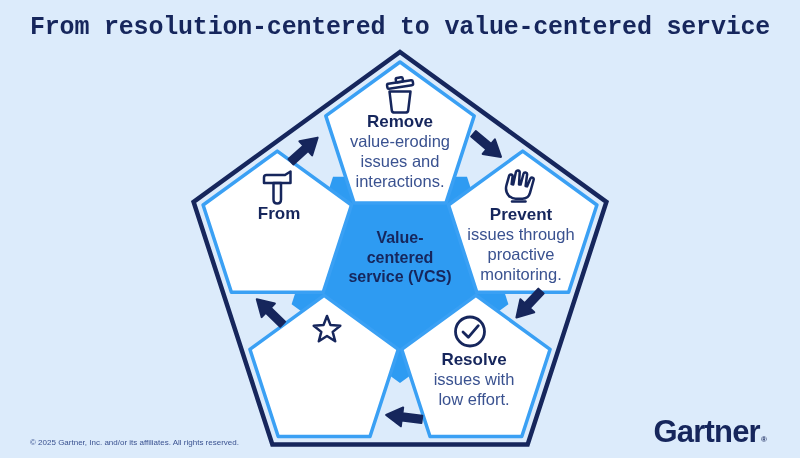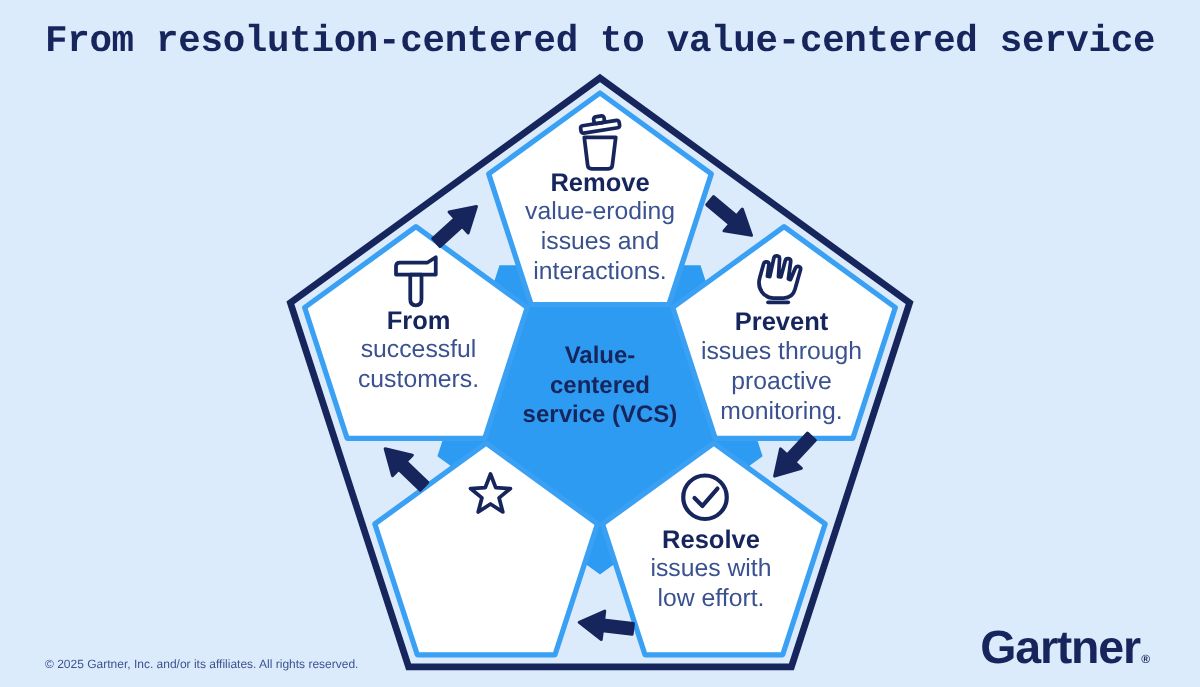--- a/index.html
+++ b/index.html
@@ -102,21 +102,20 @@
   <div class="seg-label" style="left:420px;top:350px;width:108px;">
     <span class="kw">Resolve</span>
     <span class="body">issues with low effort.</span>
   </div>
 
   <div class="seg-label" style="left:273px;top:344px;width:108px;">
   </div>
 
   <div class="seg-label" style="left:212px;top:204px;width:134px;">
     <span class="kw">From</span>
-    <span class="body">successful customers.</span>
   </div>
 
   <div class="center-label">Value-centered service (VCS)</div>
 
   <div class="footer">
     <div>© 2025 Gartner, Inc. and/or its affiliates. All rights reserved.</div>
   </div>
 
   <div class="logo"><span>Gartner</span><span class="reg">®</span></div>
 

